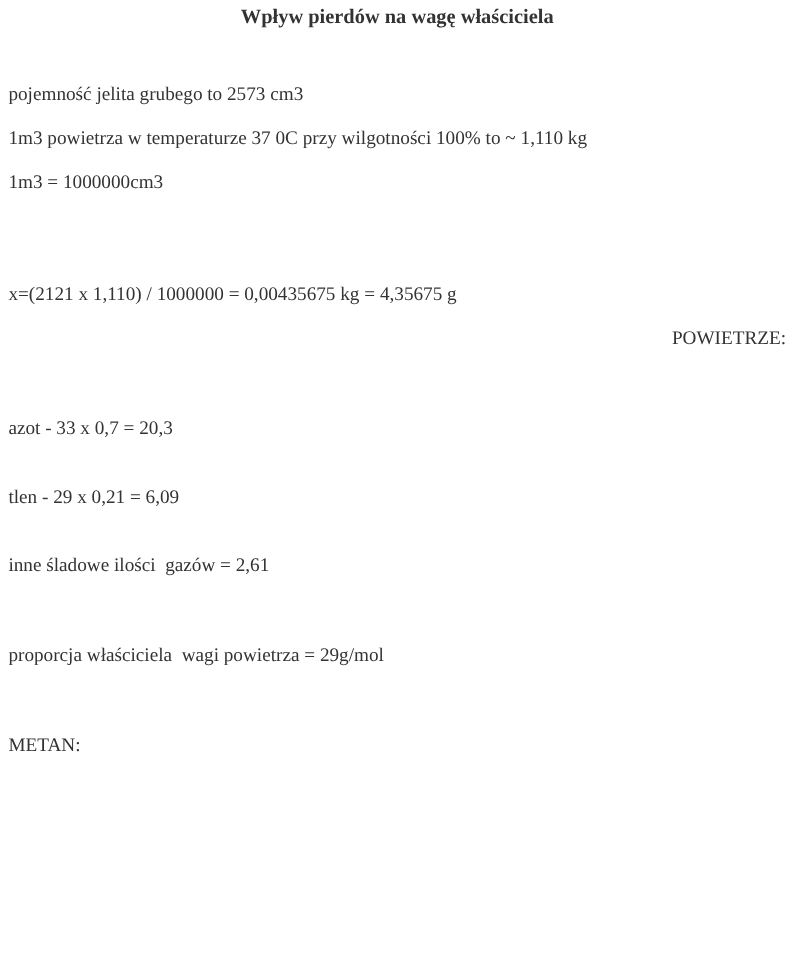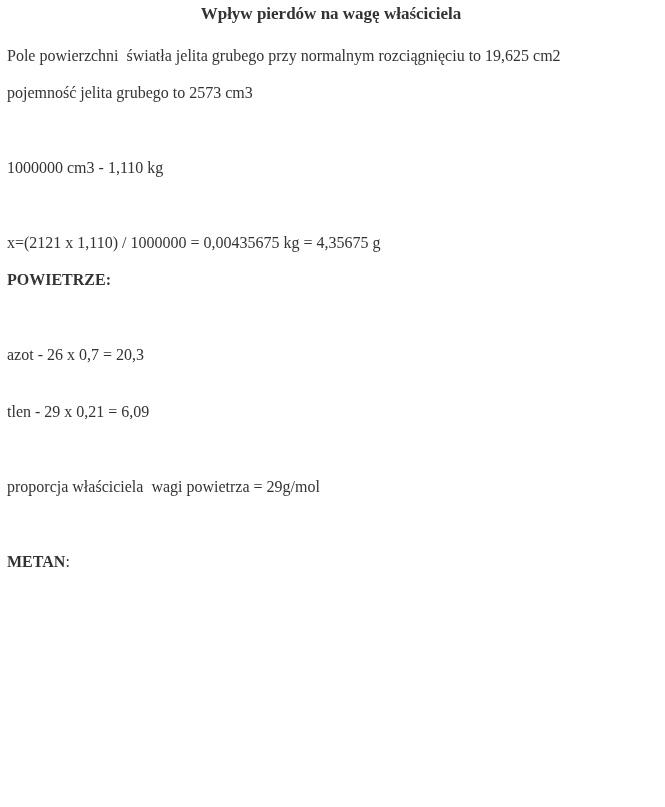--- a/index.html
+++ b/index.html
@@ -11,55 +11,56 @@
     font-size: 16px;
     color: #333333;
     overflow: hidden;
   }
   .page { padding: 4px 10px 0 7px; }
   .title {
     font-weight: bold;
     font-size: 17px;
     line-height: 19px;
     text-align: center;
-    margin: 0 0 23px 0;
+    margin: 0 0 46px 0;
     white-space: pre-wrap;
   }
   p {
     margin: 0 0 18px 0;
     line-height: 19px;
     white-space: pre-wrap;
   }
   .line { display: block; white-space: pre-wrap; }
-  .bold { font-weight: bold; }
+  .bold { font-weight: normal; text-align: right; }
 </style>
 </head>
 <body>
 
 <div class="page">
 
   <div class="title">Wpływ pierdów na wagę właściciela</div>
 
-  <p><span class="line">Pole powierzchni  światła jelita grubego przy normalnym rozciągnięciu to 19,625 cm2</span></p>
 
   <p><span class="line">pojemność jelita grubego to 2573 cm3</span></p>
 
+  <p><span class="line">1m3 powietrza w temperaturze 37 0C przy wilgotności 100% to ~ 1,110 kg</span></p>
 
+  <p><span class="line">1m3 = 1000000cm3</span></p>
 
   <p>
-    <span class="line">1000000 cm3 - 1,110 kg</span>
   </p>
 
   <p><span class="line">x=(2121 x 1,110) / 1000000 = 0,00435675 kg = 4,35675 g</span></p>
 
   <p class="bold"><span class="line">POWIETRZE:</span></p>
 
   <p>
-    <span class="line">azot - 26 x 0,7 = 20,3</span>
+    <span class="line">azot - 33 x 0,7 = 20,3</span>
     <span class="line">tlen - 29 x 0,21 = 6,09</span>
+    <span class="line">inne śladowe ilości  gazów = 2,61</span>
   </p>
 
   <p><span class="line">proporcja właściciela  wagi powietrza = 29g/mol</span></p>
 
   <p>
     <span class="line"><span class="bold">METAN</span><span>:</span></span>
     
     
   </p>
 

